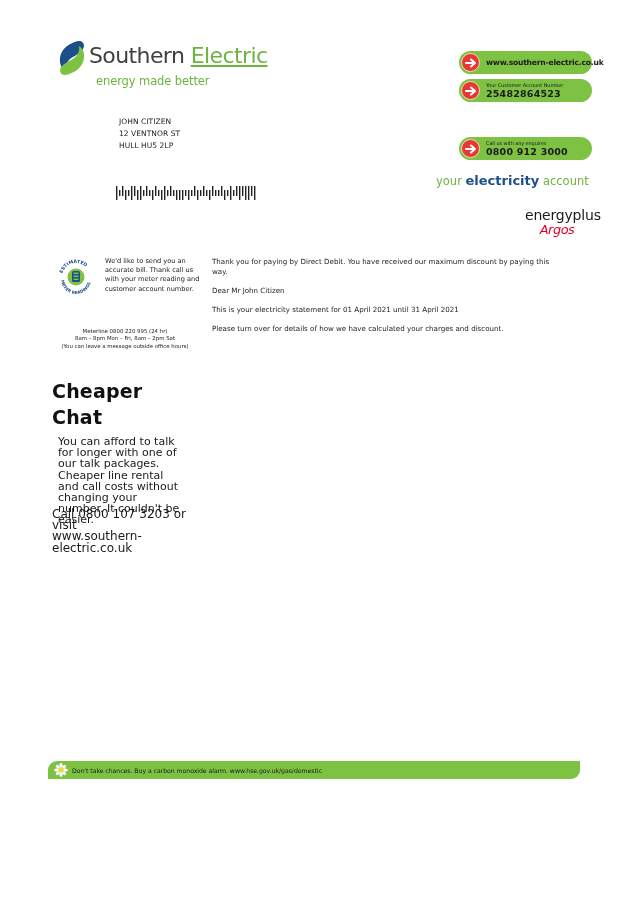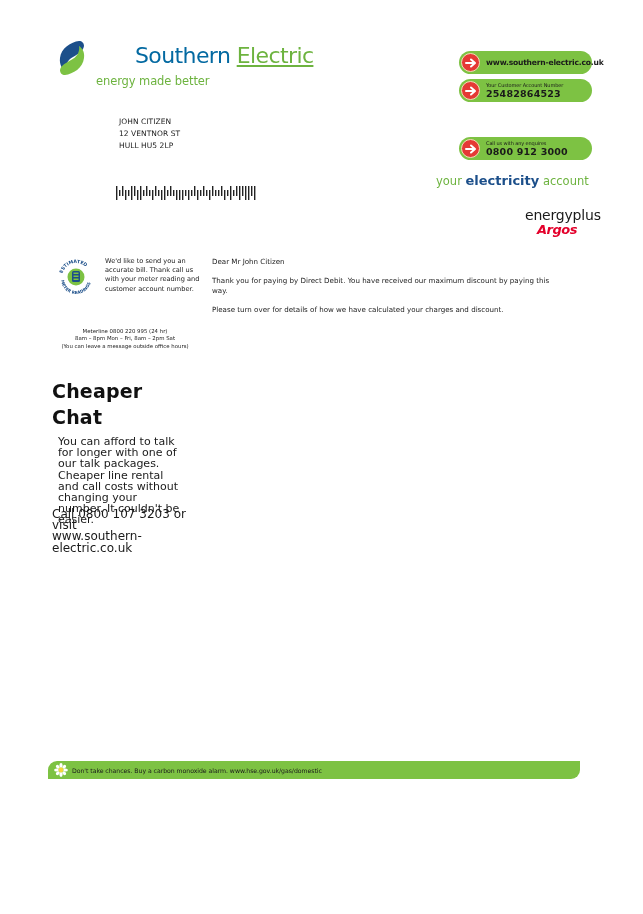--- a/index.html
+++ b/index.html
@@ -5,21 +5,21 @@
     * { margin: 0; padding: 0; box-sizing: border-box; }
     html, body { width: 643px; height: 914px; background: #ffffff; overflow: hidden; }
     body { position: relative; font-family: "DejaVu Sans", sans-serif; color: #1a1a1a; }
 
     .abs { position: absolute; }
 
     
     .logo { left: 57px; top: 40px; width: 230px; height: 55px; }
     .logo-swoosh { position: absolute; left: 0; top: 0; width: 30px; height: 36px; }
     .logo-brand { position: absolute; left: 32px; top: 2px; font-family: "DejaVu Sans", sans-serif; font-size: 22px; letter-spacing: -0.6px; white-space: nowrap; line-height: 28px; }
-    .logo-brand .b1 { color: #0369a1; margin-left: 46px; }
+    .logo-brand .b1 { color: #404040; }
     .logo-brand .b2 { color: #6db33f; text-decoration: underline; }
     .logo-tag { position: absolute; left: 39px; top: 34px; font-size: 11.5px; color: #6db33f; white-space: nowrap; letter-spacing: -0.1px; }
 
     
     .pill { position: absolute; left: 459px; width: 133px; height: 23px; background: #7dc243; border-radius: 12px; display: flex; align-items: center; }
     .pill .arrow { width: 19px; height: 19px; border-radius: 50%; background: #e53935; border: 1.5px solid #f4d9b5; margin-left: 2px; flex: 0 0 auto; display: flex; align-items: center; justify-content: center; }
     .pill .ptext { margin-left: 6px; display: flex; flex-direction: column; justify-content: center; line-height: 1; }
     .pill .single { font-size: 7.6px; font-weight: bold; color: #1a1a1a; letter-spacing: -0.2px; white-space: nowrap; }
     .pill .small { font-size: 5px; color: #1a1a1a; white-space: nowrap; margin-bottom: 1px; letter-spacing: -0.1px; }
     .pill .big { font-size: 9.5px; color: #1a1a1a; white-space: nowrap; letter-spacing: 0.2px; font-weight: bold; }
@@ -28,21 +28,21 @@
     .address { left: 119px; top: 116px; font-size: 7.5px; line-height: 12px; color: #1a1a1a; letter-spacing: 0.05px; }
 
     .barcode { left: 116px; top: 186px; width: 140px; height: 14px; }
 
     .account-title { left: 436px; top: 173px; font-size: 11.5px; white-space: nowrap; }
     .account-title .g { color: #6db33f; }
     .account-title .bb { color: #1c4f8a; font-weight: bold; font-size: 13px; }
 
     .partner { left: 525px; top: 207px; width: 64px; text-align: center; }
     .partner .ep { font-size: 14px; color: #1a1a1a; letter-spacing: -0.2px; }
-    .partner .argos { font-size: 13px; color: #e4002b; font-weight: bold; font-style: italic; letter-spacing: -0.5px; margin-top: -1px; }
+    .partner .argos { font-size: 13px; color: #e4002b; font-weight: normal; font-style: italic; letter-spacing: -0.5px; margin-top: -1px; }
 
     
     .meter-icon { left: 57px; top: 258px; width: 38px; height: 38px; }
     .meter-msg { left: 105px; top: 257px; width: 95px; font-size: 6.6px; line-height: 9.2px; color: #1a1a1a; }
     .meterline { left: 50px; top: 328px; width: 150px; text-align: center; font-size: 5.4px; line-height: 7.4px; color: #1a1a1a; }
 
     .promo-title { left: 52px; top: 378px; font-size: 19px; font-weight: bold; line-height: 26px; color: #111; letter-spacing: 0.2px; }
     .promo-body { left: 52px; top: 436px; width: 125px; font-size: 11px; line-height: 11.2px; color: #1a1a1a; margin-left: 6px; }
     .promo-contact { left: 52px; top: 509px; width: 135px; font-size: 12px; line-height: 11.2px; color: #1a1a1a; }
 
@@ -199,22 +199,23 @@
   <div>Cheaper</div>
   <div>Chat</div>
 </div>
 <div class="abs promo-body">You can afford to talk for longer with one of our talk packages. Cheaper line rental and call costs without changing your number. It couldn't be easier.</div>
 <div class="abs promo-contact">
   <div>Call 0800 107 3203 or visit</div>
   <div>www.southern-electric.co.uk</div>
 </div>
 
 <div class="abs letter">
+  <p>Thank you for paying by Direct Debit. You have received our maximum discount by paying this way.</p>
   <p>Dear Mr John Citizen</p>
-  <p>Thank you for paying by Direct Debit. You have received our maximum discount by paying this way.</p>
+  <p>This is your electricity statement for 01 April 2021 until 31 April 2021</p>
   <p>Please turn over for details of how we have calculated your charges and discount.</p>
 </div>
 
 <div class="abs banner">
   <svg class="daisy" viewBox="0 0 14 14">
     <g fill="#ffffff">
       <ellipse cx="7" cy="2.5" rx="1.6" ry="2.4"></ellipse>
       <ellipse cx="7" cy="11.5" rx="1.6" ry="2.4"></ellipse>
       <ellipse cx="2.5" cy="7" rx="2.4" ry="1.6"></ellipse>
       <ellipse cx="11.5" cy="7" rx="2.4" ry="1.6"></ellipse>

